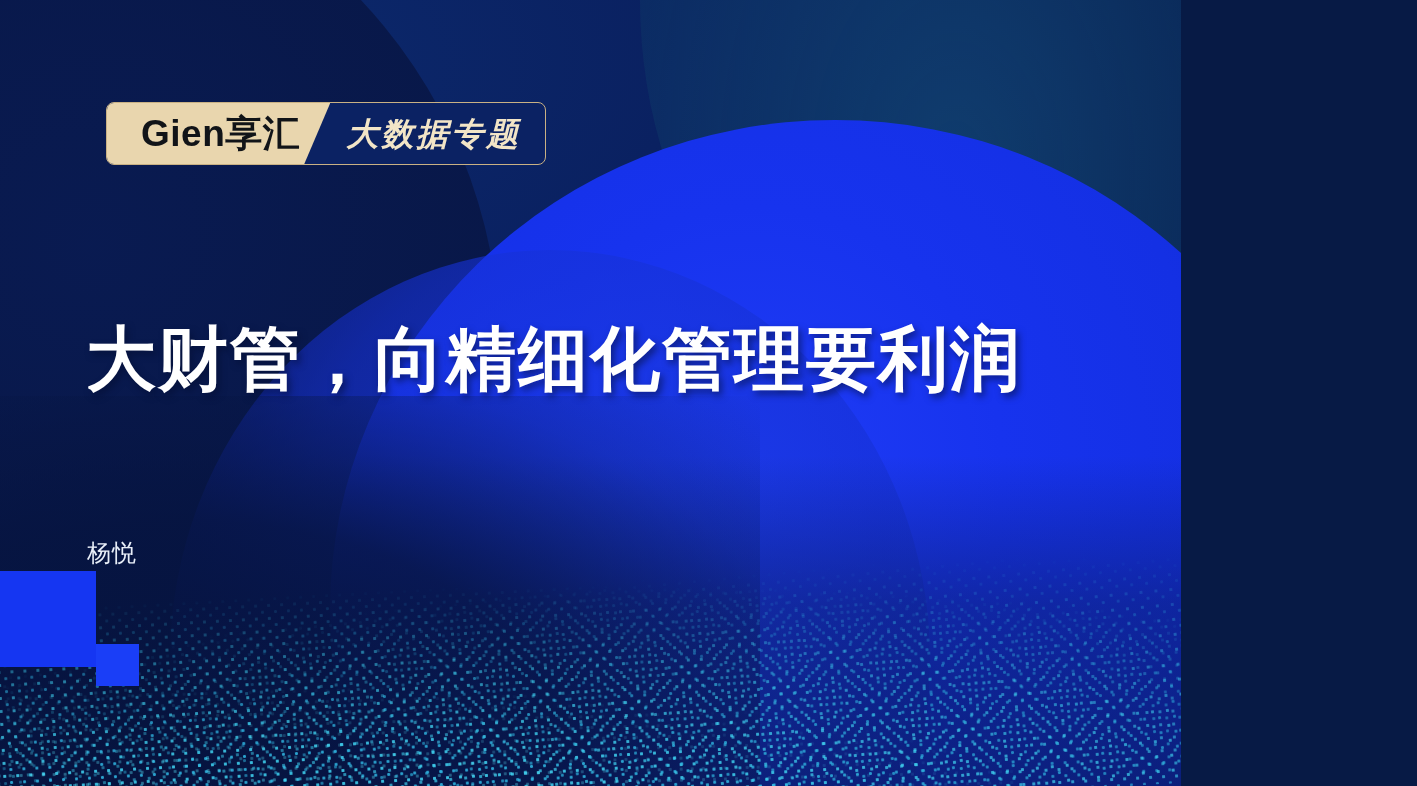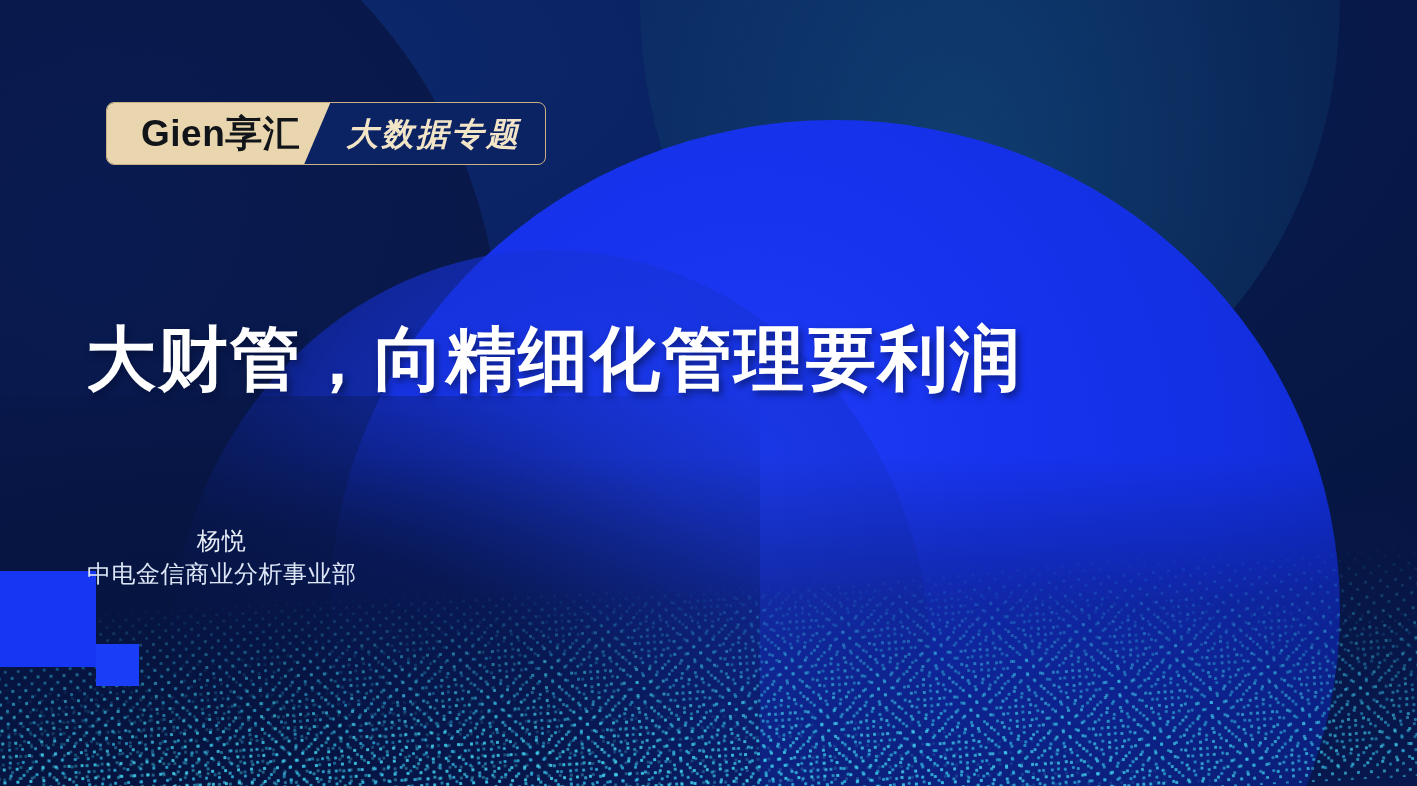--- a/index.html
+++ b/index.html
@@ -1,19 +1,19 @@
 <!DOCTYPE html>
 <html><head>
 <meta charset="utf-8">
 <style>
   html,body{margin:0;padding:0;background:#071a45;}
   *{box-sizing:border-box;}
   #slide{
     position:relative;
-    width:1417px;
+    width:1181px;
     height:786px;
     overflow:hidden;
     background:#0a2161;
     font-family:"Liberation Sans","DejaVu Sans",sans-serif;
   }
 
   
   .bg-base{
     position:absolute; inset:0;
     background:
@@ -183,24 +183,23 @@
     letter-spacing:2px;
     line-height:1.05;
     white-space:nowrap;
     text-shadow:3px 4px 7px rgba(4,12,48,.55);
     margin-top:23px;
   }
 
   
   .speaker{
     position:absolute;
-    left:87px; top:524px;
+    left:87px; top:536px;
     line-height:1.38;
     white-space:nowrap;
-    text-align:center;
   }
   .speaker-name{
     font-size:24px;
     color:#e8eef8;
     letter-spacing:1px;
   }
   .speaker-org{
     font-size:24px;
     color:#dce6f6;
     letter-spacing:.5px;
@@ -234,16 +233,15 @@
     </div>
     <div class="badge-right">
       <span class="badge-right-text">大数据专题</span>
     </div>
   </div>
 
   <div class="headline">大财管，向精细化管理要利润</div>
 
   <div class="speaker">
     <div class="speaker-name">杨悦</div>
-    <div class="speaker-org">中电金信商业分析事业部</div>
   </div>
 
 </div>
 
 </body></html>

